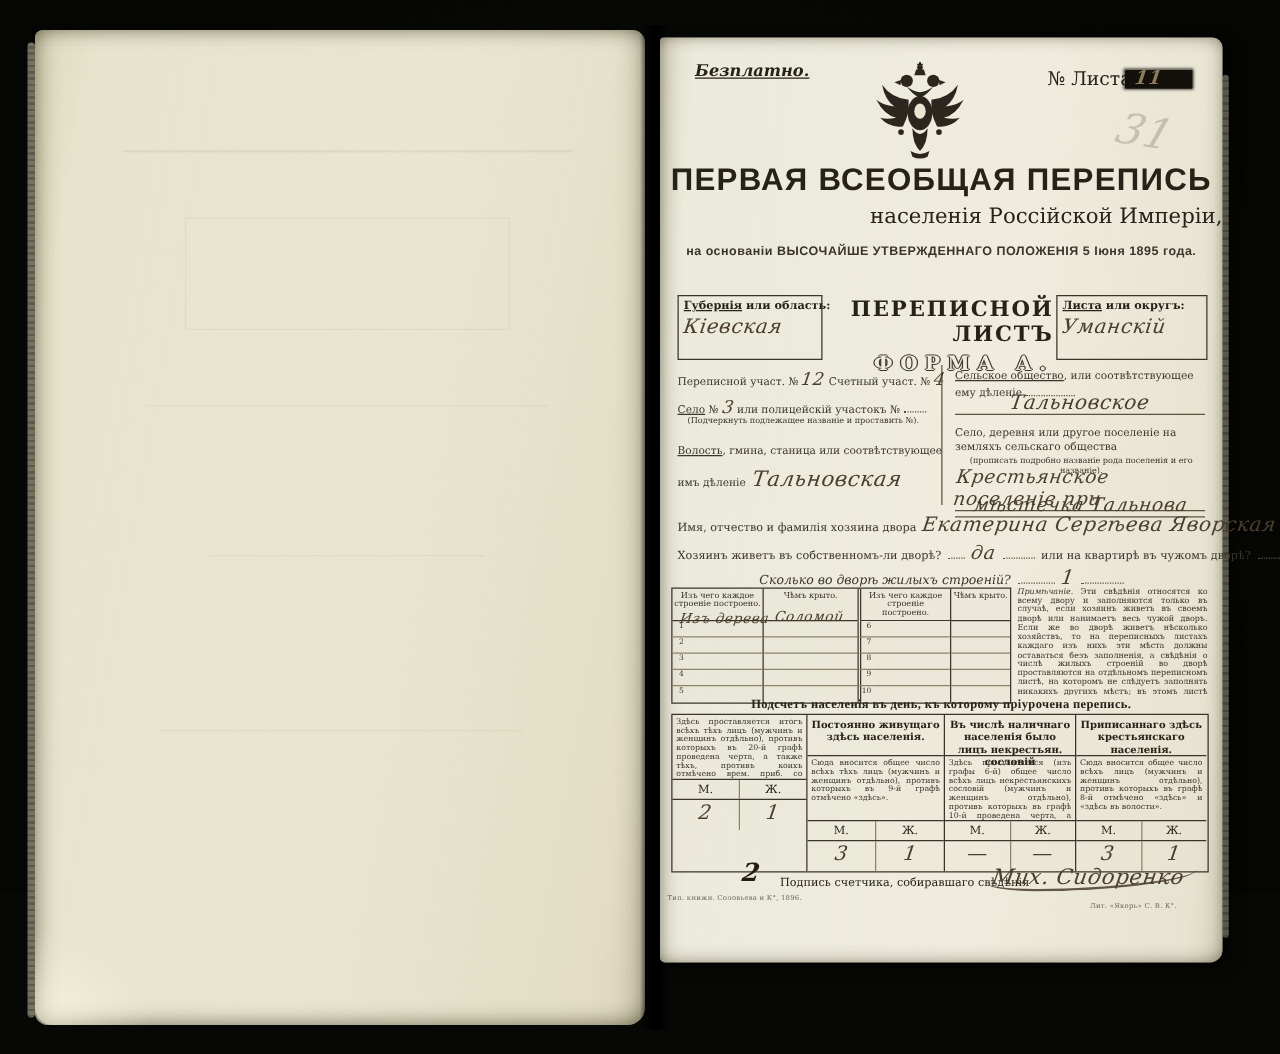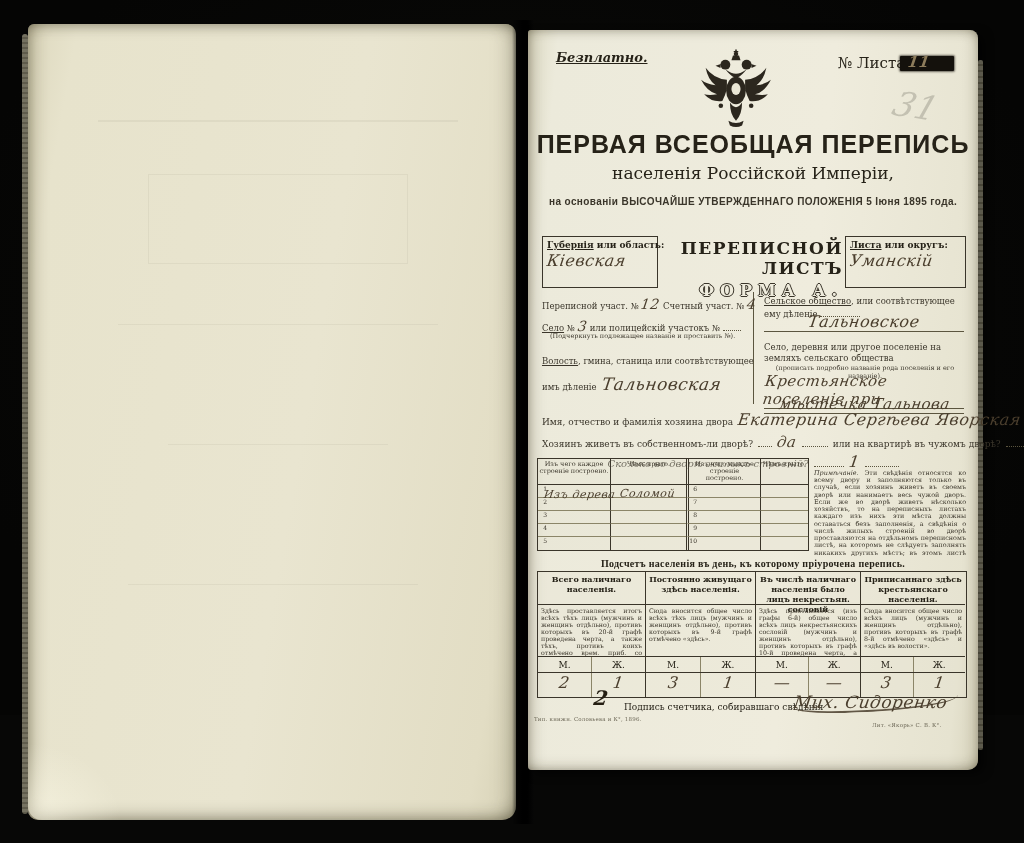--- a/index.html
+++ b/index.html
@@ -47,21 +47,21 @@
   .nowrap{white-space:nowrap;}
   .fill{display:inline-block;border-bottom:1px dotted var(--rule);height:11px;vertical-align:baseline;}
 
   .free{font-size:13px;font-weight:bold;font-style:italic;text-decoration:underline;}
   .sheetno{font-size:15px;}
   .patch{background:#14110c;border-radius:1px;box-shadow:0 0 2px 1px rgba(20,17,12,.6);}
   .patch-val{font-size:15px;color:#8d7c5b;font-weight:bold;}
   .pencil{font-size:34px;color:#6b6a5e;opacity:.30;transform:rotate(9deg) skewX(-10deg);font-style:italic;}
 
   .t1{font-family:"Liberation Sans",sans-serif;font-weight:bold;font-size:25px;letter-spacing:1px;}
-  .t2{font-size:17px;}
+  .t2{font-size:17px;text-align:right;}
   .t3{font-family:"Liberation Sans",sans-serif;font-weight:bold;font-size:10px;letter-spacing:.4px;color:var(--ink2);}
 
   .hbox{border:1px solid var(--ink2);padding:3px 4px;}
   .hbox .lab{font-size:9px;font-weight:bold;}
   .hbox .val{font-size:16px;margin-top:1px;}
   .fh1{font-size:17px;font-weight:bold;letter-spacing:1.5px;}
   .fh2{font-size:16px;font-weight:bold;letter-spacing:6px;margin-top:3px;color:#efecdd;
        text-shadow:-1px 0 var(--ink2),1px 0 var(--ink2),0 -1px var(--ink2),0 1px var(--ink2);}
 
   .lbl{font-size:8.5px;color:var(--ink2);}
@@ -225,21 +225,21 @@
       <span class="lbl" style="font-size:9px;">или на квартирѣ въ чужомъ дворѣ?</span>
       <span class="fill" style="width:56px;"></span>
     </div>
     <div class="abs ctr nowrap" style="top:422px;">
       <span class="lbl" style="font-size:10px;font-style:italic;">Сколько во дворѣ жилыхъ строеній?</span>
       <span class="fill" style="width:30px;"></span>
       <span class="hand" style="font-size:16px;">1</span>
       <span class="fill" style="width:34px;"></span>
     </div>
 
-    <div class="abs bt" style="left:9px;top:428px;width:272px;">
+    <div class="abs bt" style="left:9px;top:440px;width:272px;">
       <div class="hc" style="grid-column:1/3;">Изъ чего каждое строеніе построено.</div>
       <div class="hc vr">Чѣмъ крыто.</div>
       <div class="hc dr" style="grid-column:4/6;">Изъ чего каждое строеніе построено.</div>
       <div class="hc vr">Чѣмъ крыто.</div>
 
       <div class="n">1</div>
         <div class="c"></div>
         <div class="c vr"></div>
       <div class="n dr">6</div>
         <div class="c"></div>
@@ -274,21 +274,20 @@
 
     <div class="abs notebox" style="left:286px;top:440px;width:152px;height:86px;">
       <span class="nt">Примѣчаніе.</span>
       <span>Эти свѣдѣнія относятся ко всему двору и заполняются только въ случаѣ, если хозяинъ живетъ въ своемъ дворѣ или нанимаетъ весь чужой дворъ. Если же во дворѣ живетъ нѣсколько хозяйствъ, то на переписныхъ листахъ каждаго изъ нихъ эти мѣста должны оставаться безъ заполненія, а свѣдѣнія о числѣ жилыхъ строеній во дворѣ проставляются на отдѣльномъ переписномъ листѣ, на которомъ не слѣдуетъ заполнять никакихъ другихъ мѣстъ; въ этомъ листѣ указываются переписные листы отдѣльныхъ хозяйствъ двора, какъ въ обложкѣ.</span>
     </div>
 
     <div class="abs ctr cnt-head" style="top:528px;">Подсчетъ населенія въ день, къ которому пріурочена перепись.</div>
 
     <div class="abs ct" style="left:9px;top:541px;width:430px;">
       <div class="cg" style="width:107px;">
-        <div class="tt">Всего наличнаго населенія.</div>
         <div class="nt">Здѣсь проставляется итогъ всѣхъ тѣхъ лицъ (мужчинъ и женщинъ отдѣльно), противъ которыхъ въ 20-й графѣ проведена черта, а также тѣхъ, противъ коихъ отмѣчено врем. приб. со знакомъ V.</div>
         <div class="mz">
             <div>М.</div>
             <div>Ж.</div>
           </div>
         <div class="vals">
             <div><span class="hand">2</span></div>
             <div><span class="hand">1</span></div>
           </div>
       </div>

